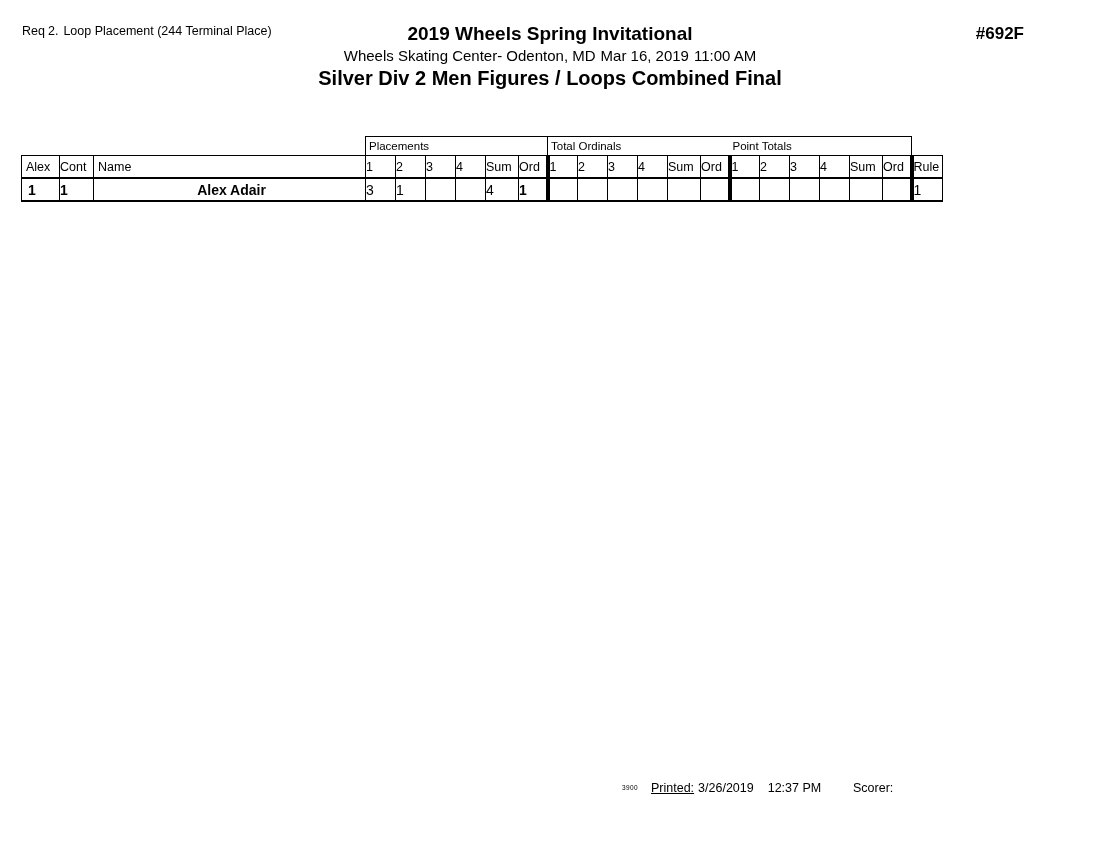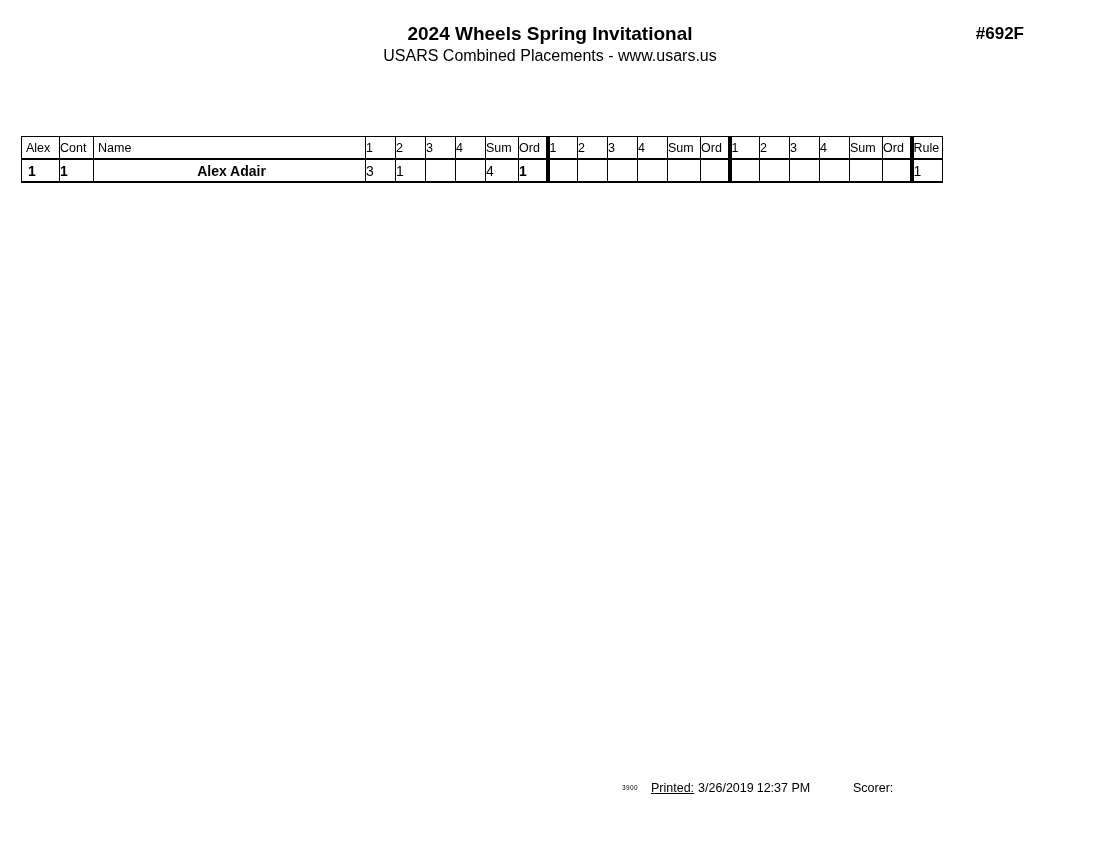--- a/index.html
+++ b/index.html
@@ -174,36 +174,40 @@
     font-size: 6.5px;
     letter-spacing: 0.4px;
   }
   .f-printed {
     position: absolute;
     left: 651px;
     top: 0px;
     white-space: nowrap;
   }
   .f-printed .plabel { margin-right: 4px; text-decoration: underline; }
-  .f-printed .ptime { margin-left: 3px; }
+  .f-printed .ptime { margin-left: 14px; }
   .f-scorer {
     position: absolute;
     left: 853px;
     top: 0px;
   }
 </style>
 </head>
 <body>
 
 <div class="reqs">
+  <span class="req-line">
+    <span class="req-label">Req</span><span class="req-num">2.</span><span>Loop Placement (244 Terminal Place)</span>
+  </span>
 </div>
 
 <div class="titleblock">
-  <div class="t-event">2024 Wheels Spring Invitational</div>
-  <div class="t-sanction">USARS Combined Placements - www.usars.us</div>
+  <div class="t-event">2019 Wheels Spring Invitational</div>
+  <div class="t-venue"><span>Wheels Skating Center- Odenton, MD</span><span class="sep"></span><span>Mar 16, 2019</span><span class="sep"></span><span>11:00 AM</span></div>
+  <div class="t-div">Silver Div 2 Men Figures / Loops Combined Final</div>
 </div>
 
 <div class="eventnum">#692F</div>
 
 <div class="tablewrap">
 <table class="results">
   <colgroup>
     <col class="c-place">
         <col class="c-cont">
         <col class="c-name">
@@ -222,20 +226,27 @@
     <col class="c-n">
         <col class="c-n">
         <col class="c-n">
         <col class="c-n">
         <col class="c-sum">
         <col class="c-ord">
     <col class="c-rule">
   </colgroup>
 
   <tbody>
+        <tr class="grouprow">
+    <td class="blank" colspan="3"></td>
+    <td class="grp" colspan="6">Placements</td>
+    <td class="grp" colspan="6">Total Ordinals</td>
+    <td class="grp-end" colspan="6">Point Totals</td>
+    <td class="nogrp"></td>
+  </tr>
 
   <tr class="colhdr">
     <td class="lbl-left">Alex</td>
     <td>Cont</td>
     <td class="lbl-left">Name</td>
 
     <td>1</td>
     <td>2</td>
     <td>3</td>
     <td>4</td>

